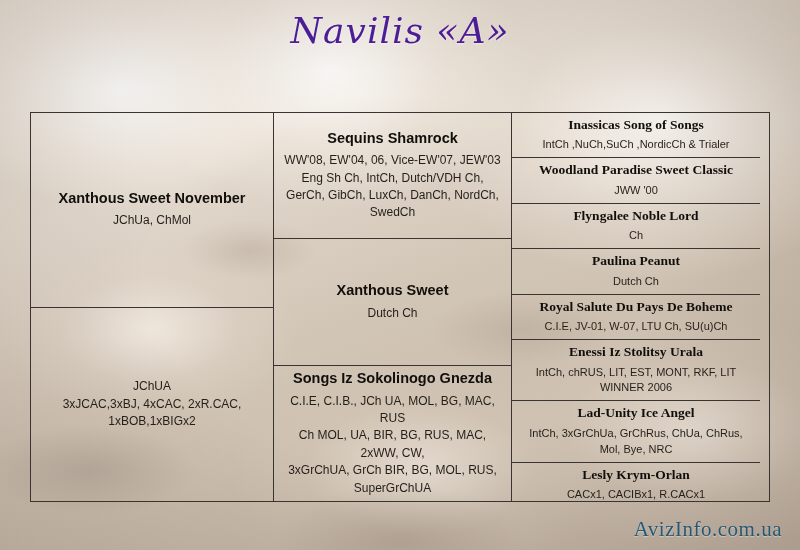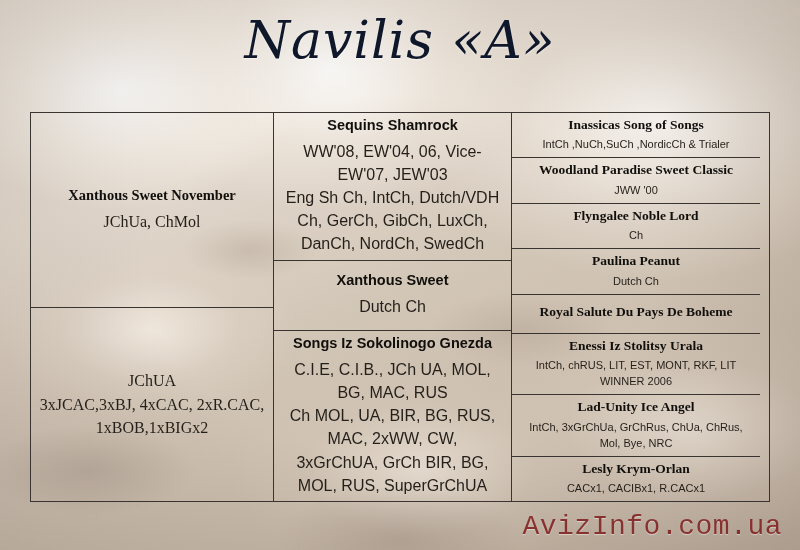--- a/index.html
+++ b/index.html
@@ -49,22 +49,22 @@
 
   
   .title {
     position: absolute;
     top: 10px;
     left: 0;
     width: 800px;
     text-align: center;
     font-family: "DejaVu Serif", "Liberation Serif", serif;
     font-style: italic;
-    font-size: 52px;
-    color: #0f172a;
+    font-size: 36px;
+    color: #4c1d95;
     letter-spacing: 1px;
     text-shadow: 0 1px 2px rgba(255,255,255,0.55);
   }
 
   
   .pedigree {
     position: absolute;
     left: 30px;
     top: 112px;
     width: 740px;
@@ -96,39 +96,39 @@
   .cell + .cell { border-top: 1px solid #3a3430; }
 
   .cell .nm {
     font-weight: bold;
     font-size: 14.5px;
     line-height: 1.22;
     margin-bottom: 5px;
     color: #110f0c;
   }
   .cell .tt {
-    font-size: 16px;
+    font-size: 12px;
     line-height: 1.45;
     color: #241f19;
   }
   .c3 .nm { font-size: 13.5px; margin-bottom: 4px; font-family: Liberation Serif, serif; }
   .c3 .tt { font-size: 11px; }
 
-  .g1 { flex: 1 1 0; font-family: Liberation Serif, serif; }
+  .g1 { flex: 1 1 0; }
   .g2 { flex: 1 1 0; }
   .g3 { flex: 1 1 0; }
 
   
   .watermark {
     position: absolute;
     right: 18px;
     bottom: 8px;
-    font-family: Liberation Mono, monospace;
-    font-size: 28px;
-    color: #7f1d1d;
+    font-family: Liberation Serif, serif;
+    font-size: 21px;
+    color: #0c4a6e;
     opacity: 0.85;
     text-shadow: 0 1px 1px rgba(255,255,255,0.5);
     letter-spacing: 0.5px;
   }
 </style>
 </head>
 <body>
 
 <div class="page">
   <div class="bg"></div>
@@ -176,20 +176,21 @@
       <div class="cell g3 c3">
         <div class="nm">Flyngalee Noble Lord</div>
         <div class="tt">Ch</div>
       </div>
       <div class="cell g3 c3">
         <div class="nm">Paulina Peanut</div>
         <div class="tt">Dutch Ch</div>
       </div>
       <div class="cell g3 c3">
         <div class="nm">Royal Salute Du Pays De Boheme</div>
+        <div class="tt">C.I.E, JV-01, W-07, LTU Ch, SU(u)Ch</div>
       </div>
       <div class="cell g3 c3">
         <div class="nm">Enessi Iz Stolitsy Urala</div>
         <div class="tt">IntCh, chRUS, LIT, EST, MONT, RKF, LIT WINNER 2006</div>
       </div>
       <div class="cell g3 c3">
         <div class="nm">Lad-Unity Ice Angel</div>
         <div class="tt">IntCh, 3xGrChUa, GrChRus, ChUa, ChRus, Mol, Bye, NRC</div>
       </div>
       <div class="cell g3 c3">

